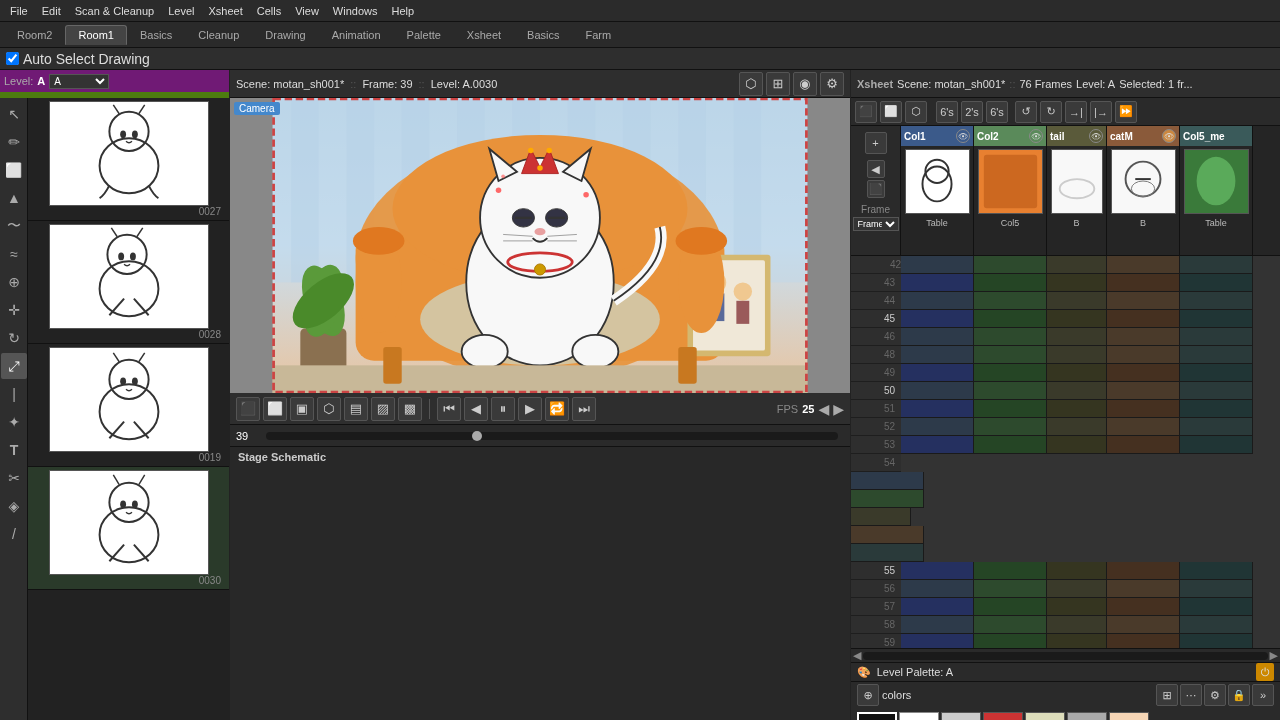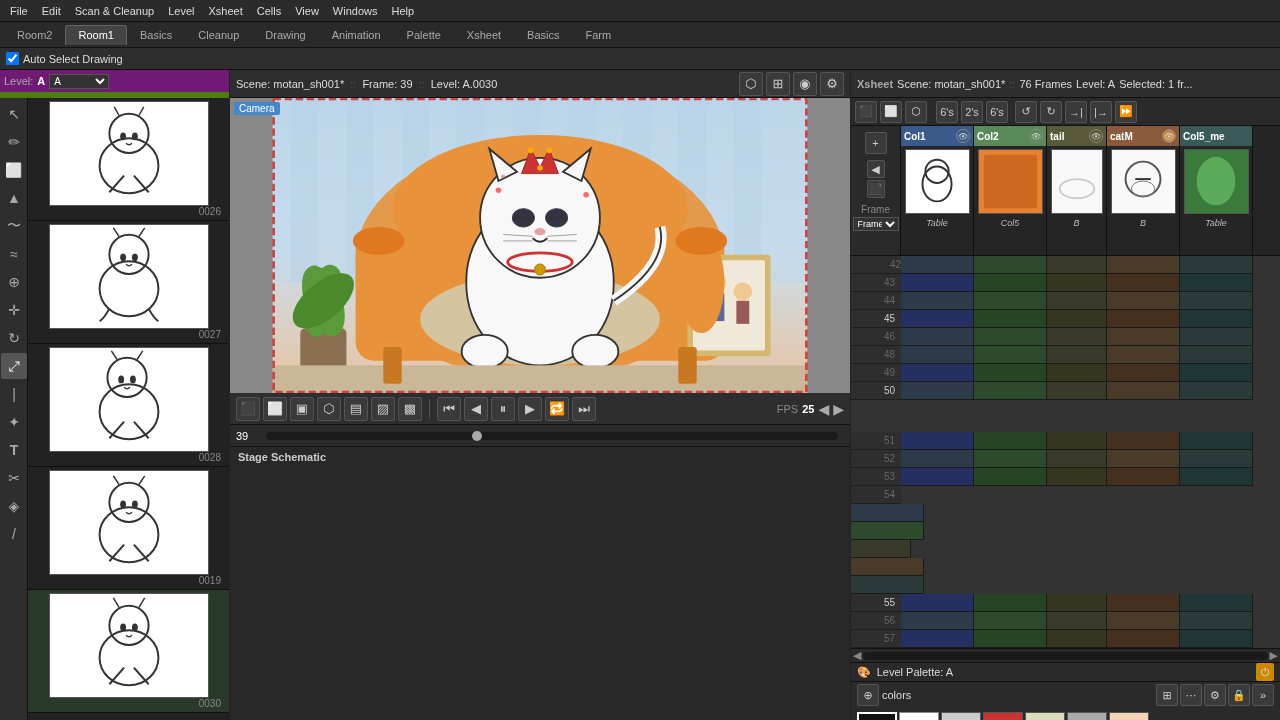--- a/index.html
+++ b/index.html
@@ -125,21 +125,21 @@
     #right-panel {
       width: 430px; display: flex; flex-direction: column;
       background: #333; border-left: 1px solid #222;
     }
     #right-header {
       height: 28px; display: flex; align-items: center;
       background: #2e2e2e; padding: 0 6px; font-size: 11px;
       border-bottom: 1px solid #111; gap: 4px;
     }
     .col-label-name { font-size: 10px; font-weight: bold; color: #fff; }
-    .col-footer { font-size: 10px; color: #ccc; padding: 2px; font-style: italic; }
+    .col-footer { font-size: 10px; color: #ccc; padding: 2px; }
     
     
     #palette-bar {
       height: 80px; background: #2a2a2a; border-top: 1px solid #111;
       display: flex; flex-direction: column;
     }
     #palette-header {
       display: flex; align-items: center; height: 24px;
       padding: 0 6px; gap: 6px; border-bottom: 1px solid #111;
     }
@@ -181,21 +181,21 @@
       cursor: pointer; font-size: 11px; color: #ccc;
     }
 
     
     #auto-select-row {
       display: flex; align-items: center; height: 22px;
       background: #2e2e2e; padding: 0 6px;
       border-bottom: 1px solid #111;
     }
     #auto-select-check { margin-right: 4px; cursor: pointer; }
-    #auto-select-label { font-size: 11px; color: #ddd; }
+    #auto-select-label { font-size: 14px; color: #ddd; }
 
     #xsheet-header-cols {
       display: flex; height: 130px; overflow-x: hidden; background: #252525;
     }
     .xsh-col {
       display: flex; flex-direction: column; align-items: center;
       border-right: 1px solid #111; flex-shrink: 0;
     }
     .xsh-col-label {
       width: 100%; display: flex; align-items: center; justify-content: space-between;
@@ -277,38 +277,20 @@
         <div class="tool-btn active">⤢</div>
         <div class="tool-btn">|</div>
         <div class="tool-btn">✦</div>
         <div class="tool-btn" style="font-weight:bold;">T</div>
         <div class="tool-btn">✂</div>
         <div class="tool-btn">◈</div>
         <div class="tool-btn">/</div>
       </div>
       <div id="thumbnails">
 
-        <div class="thumb-item">
-          <div class="thumb-img">
-            <svg viewBox="0 0 160 105" xmlns="http://www.w3.org/2000/svg">
-              <rect width="160" height="105" fill="#fff"></rect>
-
-              <ellipse cx="80" cy="65" rx="30" ry="28" fill="none" stroke="#333" stroke-width="2"></ellipse>
-              <circle cx="80" cy="32" r="20" fill="none" stroke="#333" stroke-width="2"></circle>
-              <line x1="70" y1="14" x2="65" y2="5" stroke="#333" stroke-width="1.5"></line>
-              <line x1="90" y1="14" x2="95" y2="5" stroke="#333" stroke-width="1.5"></line>
-              <ellipse cx="74" cy="35" rx="3" ry="4" fill="#333"></ellipse>
-              <ellipse cx="86" cy="35" rx="3" ry="4" fill="#333"></ellipse>
-              <path d="M77 42 Q80 45 83 42" fill="none" stroke="#333" stroke-width="1.5"></path>
-              <line x1="75" y1="75" x2="60" y2="92" stroke="#333" stroke-width="2"></line>
-              <line x1="85" y1="75" x2="100" y2="92" stroke="#333" stroke-width="2"></line>
-            </svg>
-          </div>
-          <span class="thumb-num">0026</span>
-        </div>
 
         <div class="thumb-item">
           <div class="thumb-img">
             <svg viewBox="0 0 160 105" xmlns="http://www.w3.org/2000/svg">
               <rect width="160" height="105" fill="#fff"></rect>
               <ellipse cx="80" cy="65" rx="30" ry="28" fill="none" stroke="#333" stroke-width="2"></ellipse>
               <circle cx="80" cy="30" r="20" fill="none" stroke="#333" stroke-width="2"></circle>
               <line x1="70" y1="12" x2="64" y2="3" stroke="#333" stroke-width="1.5"></line>
               <line x1="90" y1="12" x2="96" y2="3" stroke="#333" stroke-width="1.5"></line>
               <ellipse cx="74" cy="33" rx="3" ry="4" fill="#333"></ellipse>
@@ -727,21 +709,21 @@
               <div style="width: 73px; height: 18px; border-bottom: 1px solid rgb(26, 26, 26); border-right: 1px solid rgb(26, 26, 26); flex-shrink: 0; background: rgb(32, 53, 53);"></div>
             </div>
             <div style="display: flex;">
               <div style="width: 50px; height: 18px; display: flex; align-items: center; justify-content: flex-end; padding-right: 6px; font-size: 10px; border-bottom: 1px solid rgb(30, 30, 30); flex-shrink: 0; background: rgb(46, 46, 46); color: rgb(204, 204, 204);">50</div>
               <div style="width: 73px; height: 18px; border-bottom: 1px solid rgb(26, 26, 26); border-right: 1px solid rgb(26, 26, 26); flex-shrink: 0; background: rgb(45, 58, 74);"></div>
               <div style="width: 73px; height: 18px; border-bottom: 1px solid rgb(26, 26, 26); border-right: 1px solid rgb(26, 26, 26); flex-shrink: 0; background: rgb(45, 74, 45);"></div>
               <div style="width: 60px; height: 18px; border-bottom: 1px solid rgb(26, 26, 26); border-right: 1px solid rgb(26, 26, 26); flex-shrink: 0; background: rgb(58, 58, 42);"></div>
               <div style="width: 73px; height: 18px; border-bottom: 1px solid rgb(26, 26, 26); border-right: 1px solid rgb(26, 26, 26); flex-shrink: 0; background: rgb(74, 58, 42);"></div>
               <div style="width: 73px; height: 18px; border-bottom: 1px solid rgb(26, 26, 26); border-right: 1px solid rgb(26, 26, 26); flex-shrink: 0; background: rgb(42, 58, 58);"></div>
             </div>
-            <div style="display: flex; margin-top: 32px;">
+            <div style="display: flex;">
               <div style="width: 50px; height: 18px; display: flex; align-items: center; justify-content: flex-end; padding-right: 6px; font-size: 10px; border-bottom: 1px solid rgb(30, 30, 30); flex-shrink: 0; background: rgb(46, 46, 46); color: rgb(102, 102, 102);">51</div>
               <div style="width: 73px; height: 18px; border-bottom: 1px solid rgb(26, 26, 26); border-right: 1px solid rgb(26, 26, 26); flex-shrink: 0; background: rgb(37, 48, 96);"></div>
               <div style="width: 73px; height: 18px; border-bottom: 1px solid rgb(26, 26, 26); border-right: 1px solid rgb(26, 26, 26); flex-shrink: 0; background: rgb(37, 69, 37);"></div>
               <div style="width: 60px; height: 18px; border-bottom: 1px solid rgb(26, 26, 26); border-right: 1px solid rgb(26, 26, 26); flex-shrink: 0; background: rgb(53, 53, 32);"></div>
               <div style="width: 73px; height: 18px; border-bottom: 1px solid rgb(26, 26, 26); border-right: 1px solid rgb(26, 26, 26); flex-shrink: 0; background: rgb(69, 48, 32);"></div>
               <div style="width: 73px; height: 18px; border-bottom: 1px solid rgb(26, 26, 26); border-right: 1px solid rgb(26, 26, 26); flex-shrink: 0; background: rgb(32, 53, 53);"></div>
             </div>
             <div style="display: flex;">
               <div style="width: 50px; height: 18px; display: flex; align-items: center; justify-content: flex-end; padding-right: 6px; font-size: 10px; border-bottom: 1px solid rgb(30, 30, 30); flex-shrink: 0; background: rgb(46, 46, 46); color: rgb(102, 102, 102);">52</div>
               <div style="width: 73px; height: 18px; border-bottom: 1px solid rgb(26, 26, 26); border-right: 1px solid rgb(26, 26, 26); flex-shrink: 0; background: rgb(45, 58, 74);"></div>

